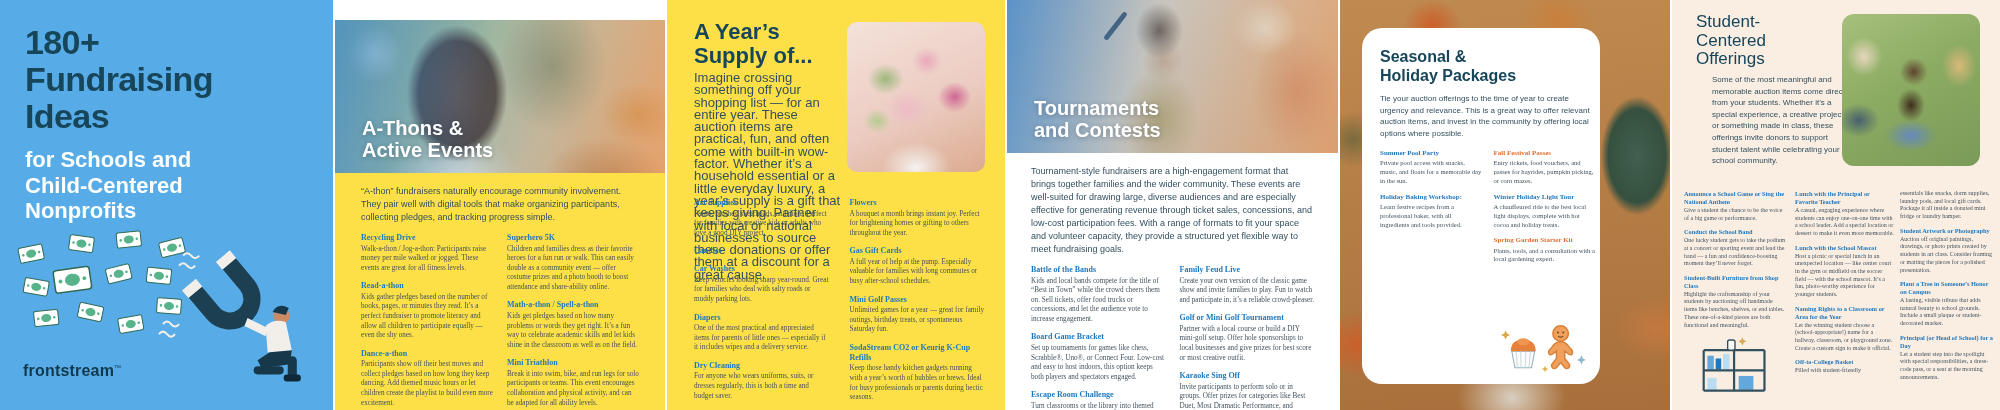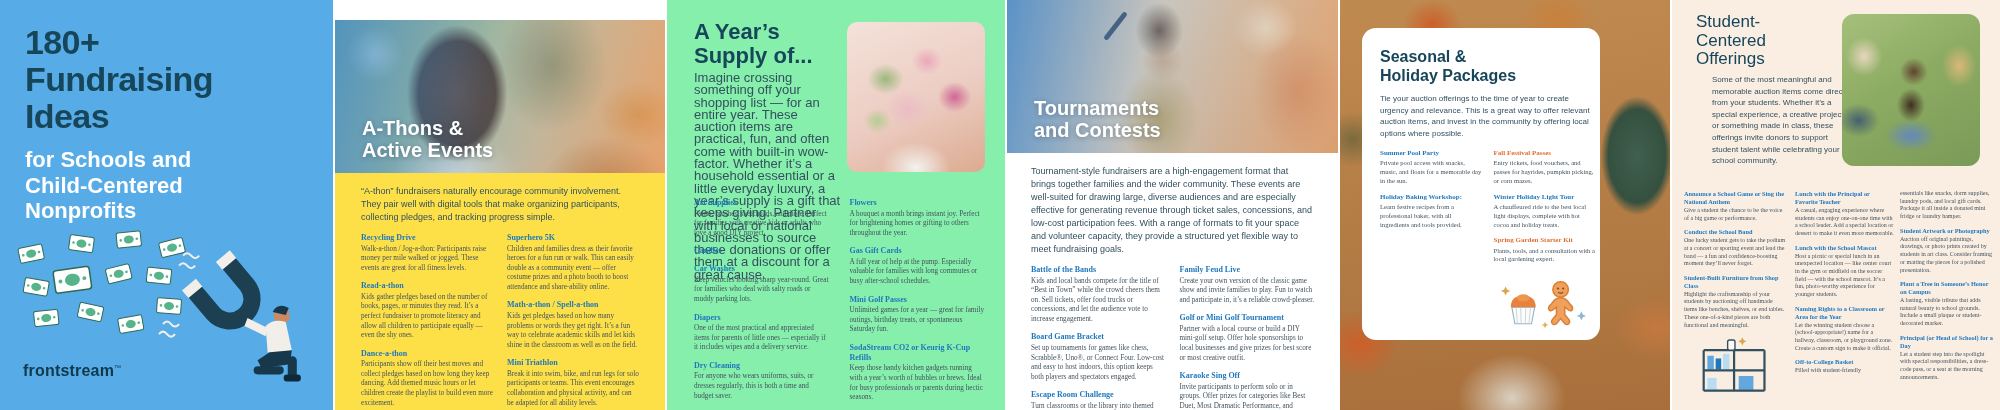--- a/index.html
+++ b/index.html
@@ -66,21 +66,21 @@
   .cols { display:flex; gap:14px; margin-top:9px; }
   .col { flex:1; min-width:0; }
   .item { margin-bottom:8px; }
   .ih { font-family:"Liberation Serif", serif; font-weight:700; font-size:8px; line-height:10px;
         color:#1F78BE; margin-bottom:1.5px; }
   .ib { font-family:"Liberation Serif", serif; font-size:7.2px; line-height:9.6px; color:#42525E; }
   .ih[data-accent="orange"] { color:#E0702F; }
   .ih[data-accent="blue"]   { color:#1F78BE; }
 
   
-  .p3 { left:667px; width:338px; background:#86efac; }
+  .p3 { left:667px; width:338px; background:#fde047; }
   .p3 .big-title { position:absolute; left:27px; top:20px; font-size:22px; line-height:24px;
                    font-weight:700; color:#17465A; }
   .p3-intro { position:absolute; left:27px; top:72px; width:148px; font-size:13px;
               line-height:12.3px; color:#33505F; }
   .photo-flowers { position:absolute; left:180px; top:22px; width:138px; height:150px; border-radius:10px;
     background:
       radial-gradient(26px 22px at 28% 38%, #9cb87c 0%, rgba(156,184,124,0) 70%),
       radial-gradient(22px 20px at 58% 26%, #eaa8ba 0%, rgba(234,168,186,0) 70%),
       radial-gradient(24px 22px at 78% 50%, #d06694 0%, rgba(208,102,148,0) 70%),
       radial-gradient(30px 26px at 44% 58%, #ecbcc6 0%, rgba(236,188,198,0) 72%),
@@ -95,22 +95,22 @@
     background:
       radial-gradient(52px 85px at 90% 38%, #41604f 0%, #35503f 55%, rgba(53,80,63,0) 70%),
       radial-gradient(60px 45px at 96% 80%, #c4793f 0%, rgba(196,121,63,0) 72%),
       radial-gradient(58px 48px at 6% 84%, #cc5f2a 0%, rgba(204,95,42,0) 70%),
       radial-gradient(44px 40px at 4% 34%, #7a6a3e 0%, rgba(122,106,62,0) 70%),
       radial-gradient(75px 60px at 52% 97%, #d9cfc0 0%, rgba(217,207,192,0) 72%),
       radial-gradient(42px 36px at 28% 6%, #cc5f2a 0%, rgba(204,95,42,0) 70%),
       radial-gradient(52px 42px at 66% 5%, #c9803c 0%, rgba(201,128,60,0) 74%),
       radial-gradient(40px 30px at 22% 55%, #d8b06a 0%, rgba(216,176,106,0) 70%),
       linear-gradient(175deg, #bf8a50 0%, #b57d46 50%, #a86f3c 100%); }
-  .card { position:absolute; left:22px; top:28px; width:238px; height:312px; background:#ffffff;
-          border-radius:14px; padding:20px 5px 0 18px; }
+  .card { position:absolute; left:22px; top:28px; width:238px; height:356px; background:#ffffff;
+          border-radius:20px; padding:20px 5px 0 18px; }
   .card h2 { font-size:16px; line-height:18.5px; font-weight:700; color:#17465A; }
   .intro5 { margin-top:8px; font-size:8px; line-height:11.5px; color:#33505F; }
   .card .cols { gap:12px; margin-top:10px; }
   .card .ih { font-size:7px; line-height:8.8px; }
   .card .ib { font-size:6.6px; line-height:8.8px; }
   .card .item { margin-bottom:7px; }
   .bake-icon { position:absolute; right:12px; bottom:10px; width:88px; height:54px; }
 
   
   .p6 { left:1672px; width:328px; background:#FAEEE3; }

